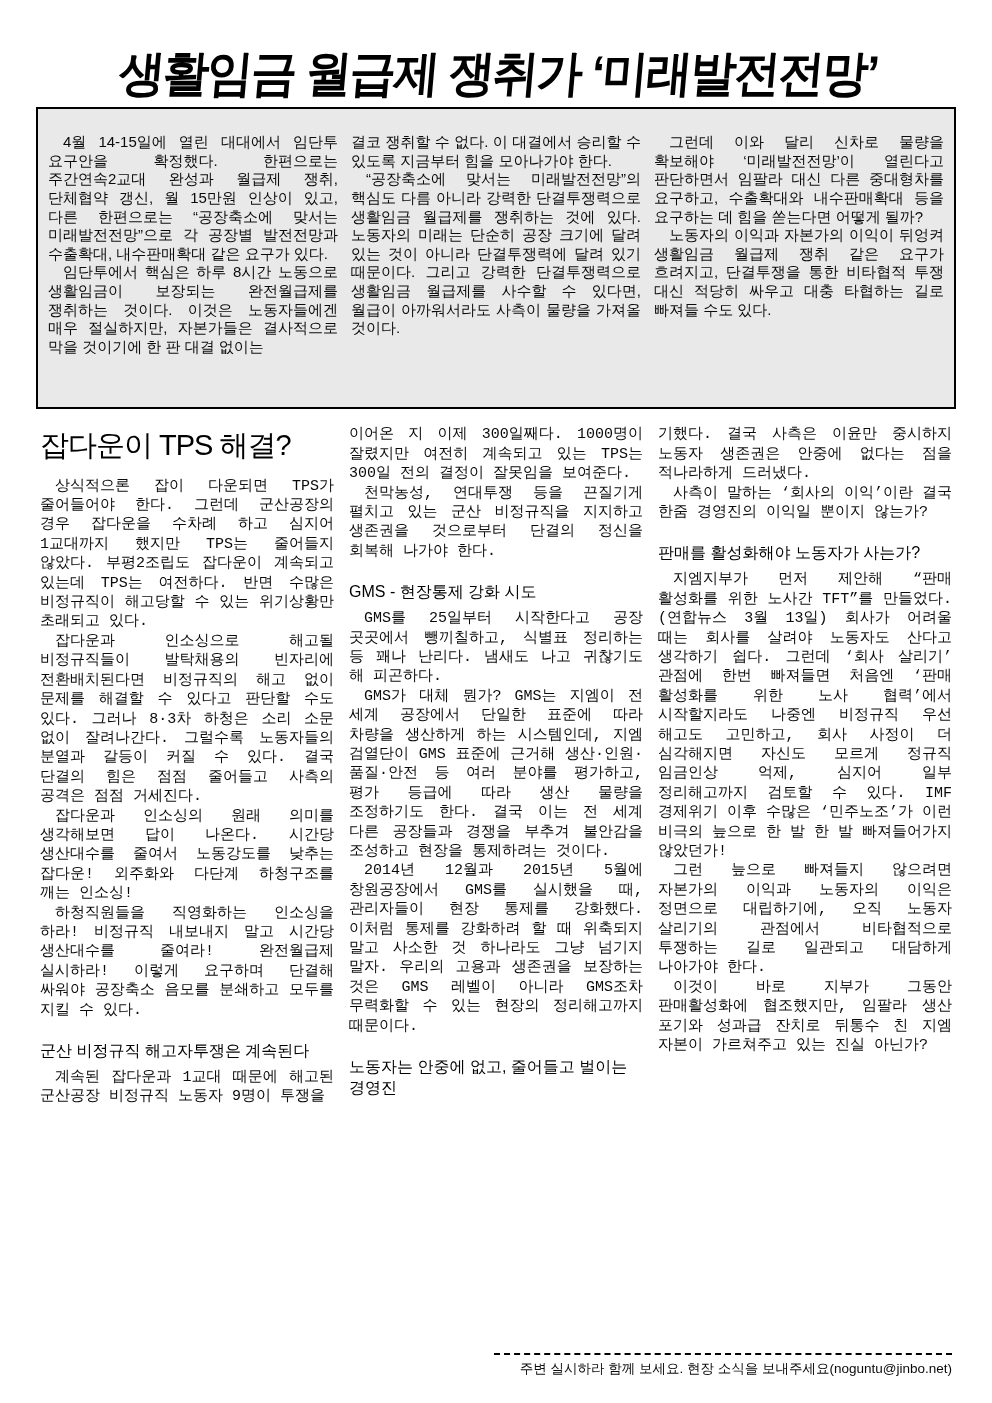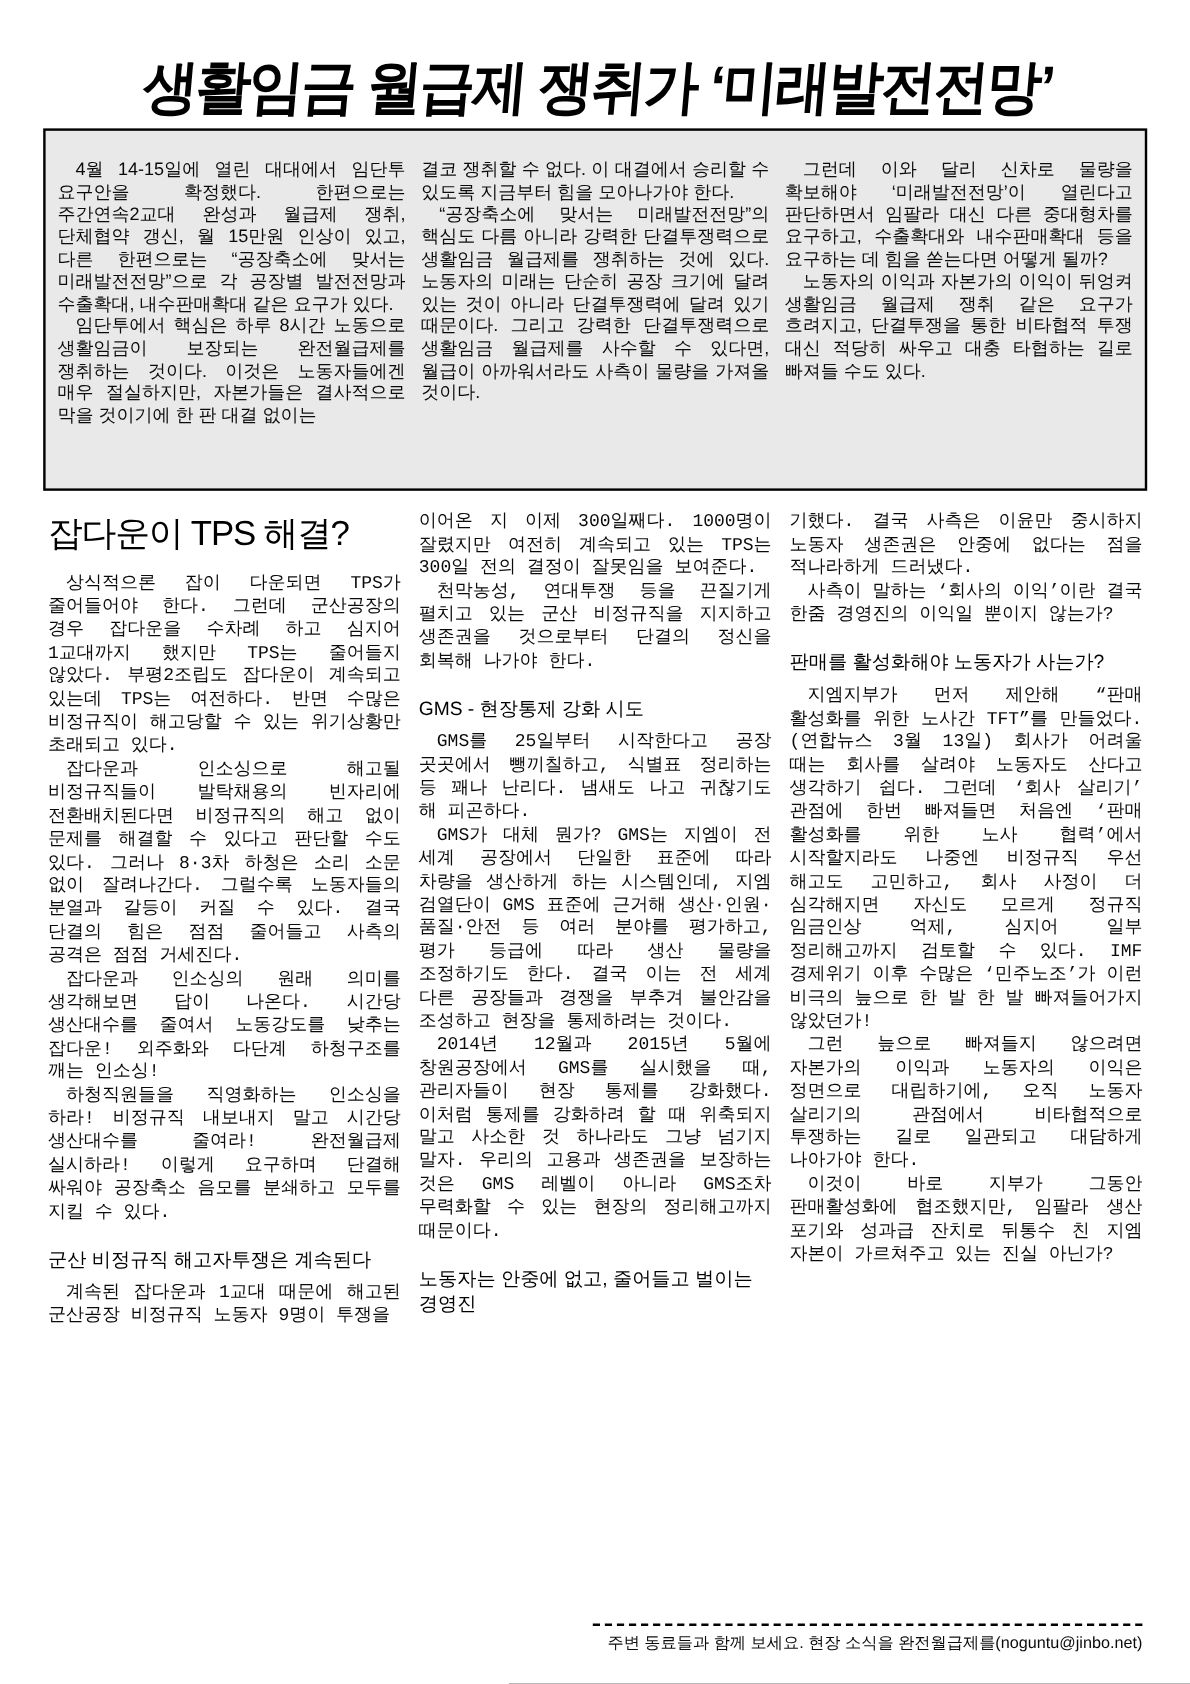--- a/index.html
+++ b/index.html
@@ -157,16 +157,16 @@
       <h3 class="h-bold">판매를 활성화해야 노동자가 사는가?</h3>
       <p>지엠지부가 먼저 제안해 “판매 활성화를 위한 노사간 TFT”를 만들었다.(연합뉴스 3월 13일) 회사가 어려울 때는 회사를 살려야 노동자도 산다고 생각하기 쉽다. 그런데 ‘회사 살리기’ 관점에 한번 빠져들면 처음엔 ‘판매 활성화를 위한 노사 협력’에서 시작할지라도 나중엔 비정규직 우선 해고도 고민하고, 회사 사정이 더 심각해지면 자신도 모르게 정규직 임금인상 억제, 심지어 일부 정리해고까지 검토할 수 있다. IMF 경제위기 이후 수많은 ‘민주노조’가 이런 비극의 늪으로 한 발 한 발 빠져들어가지 않았던가!</p>
       <p>그런 늪으로 빠져들지 않으려면 자본가의 이익과 노동자의 이익은 정면으로 대립하기에, 오직 노동자 살리기의 관점에서 비타협적으로 투쟁하는 길로 일관되고 대담하게 나아가야 한다.</p>
       <p>이것이 바로 지부가 그동안 판매활성화에 협조했지만, 임팔라 생산 포기와 성과급 잔치로 뒤통수 친 지엠 자본이 가르쳐주고 있는 진실 아닌가?</p>
     </div>
 
   </div>
 
   <div class="footer">
     <div class="dash-divider"></div>
-    <div class="footer-note">주변 동료들과 함께 보세요. 현장 소식을 완전월급제를(noguntu@jinbo.net)</div>
+    <div class="footer-note">주변 실시하라 함께 보세요. 현장 소식을 보내주세요(noguntu@jinbo.net)</div>
   </div>
 
 </div>
 
 </body></html>

